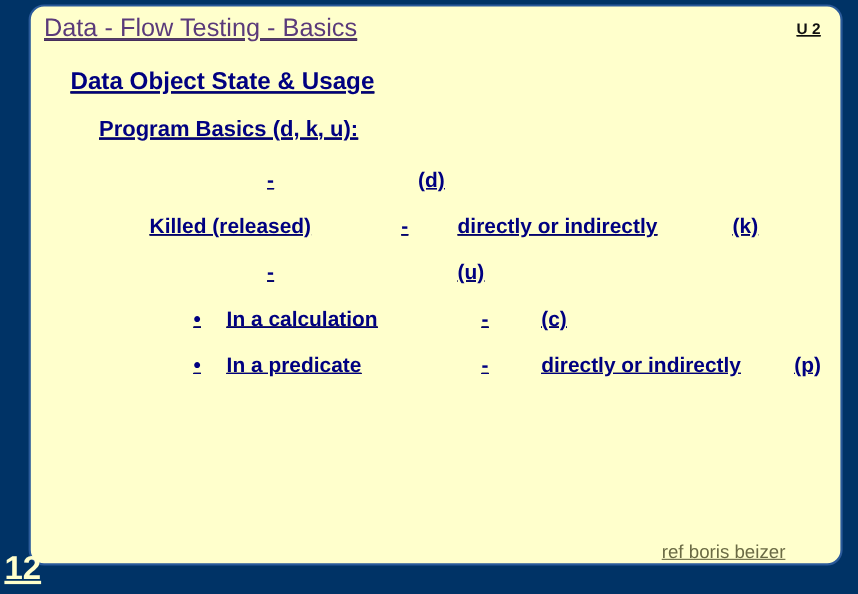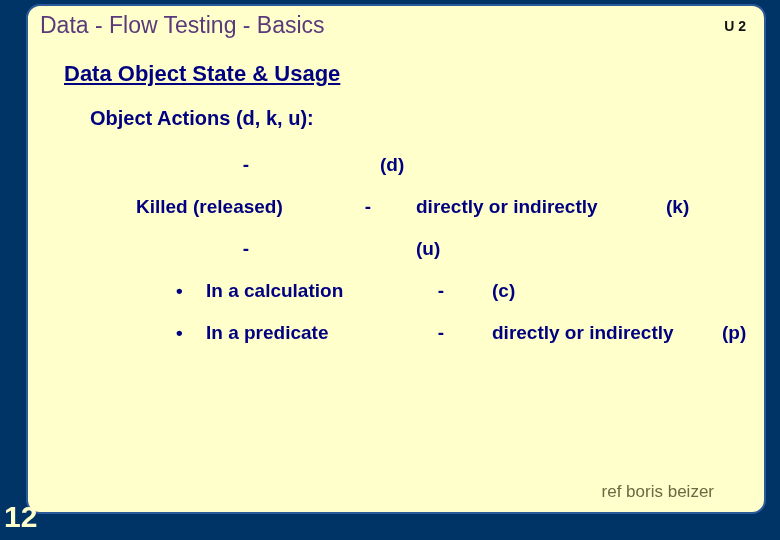--- a/index.html
+++ b/index.html
@@ -1,15 +1,15 @@
 <!DOCTYPE html>
 <html><head>
 <meta charset="utf-8">
 <style>
-  * { box-sizing: border-box; margin: 0; padding: 0; }
+  * { box-sizing: border-box; margin: 0; padding: 0; text-decoration: underline; }
   html, body { width: 780px; height: 540px; overflow: hidden; }
   body {
     background: #003366;
     font-family: Arial, Helvetica, sans-serif;
     position: relative;
   }
   .slide-card {
     position: absolute;
     top: 4px;
     left: 26px;
@@ -82,39 +82,39 @@
     position: absolute;
     left: 4px;
     bottom: 6px;
     font-size: 30px;
     font-weight: bold;
     color: #ffffcc;
   }
   .credit {
     position: absolute;
     right: 50px;
-    bottom: 10px;
+    bottom: 0;
     font-size: 17px;
     color: #6a6a44;
     white-space: nowrap;
   }
 </style>
 </head>
 <body>
 
 <div class="slide-card">
 
   <div class="title-row">
     <div class="title-text">Data - Flow Testing   -  Basics</div>
     <div class="unit-tag">U 2</div>
   </div>
 
   <div class="sub-title">Data Object State  &amp; Usage</div>
 
-  <div class="section-heading">Object Actions   (d, k, u):</div>
+  <div class="section-heading">Program Basics   (d, k, u):</div>
 
   <div class="rows">
 
     <div class="row">
       <span></span>
       <span class="sep">-</span>
       <span></span>
       <span class="tag">(d)</span>
     </div>
 

